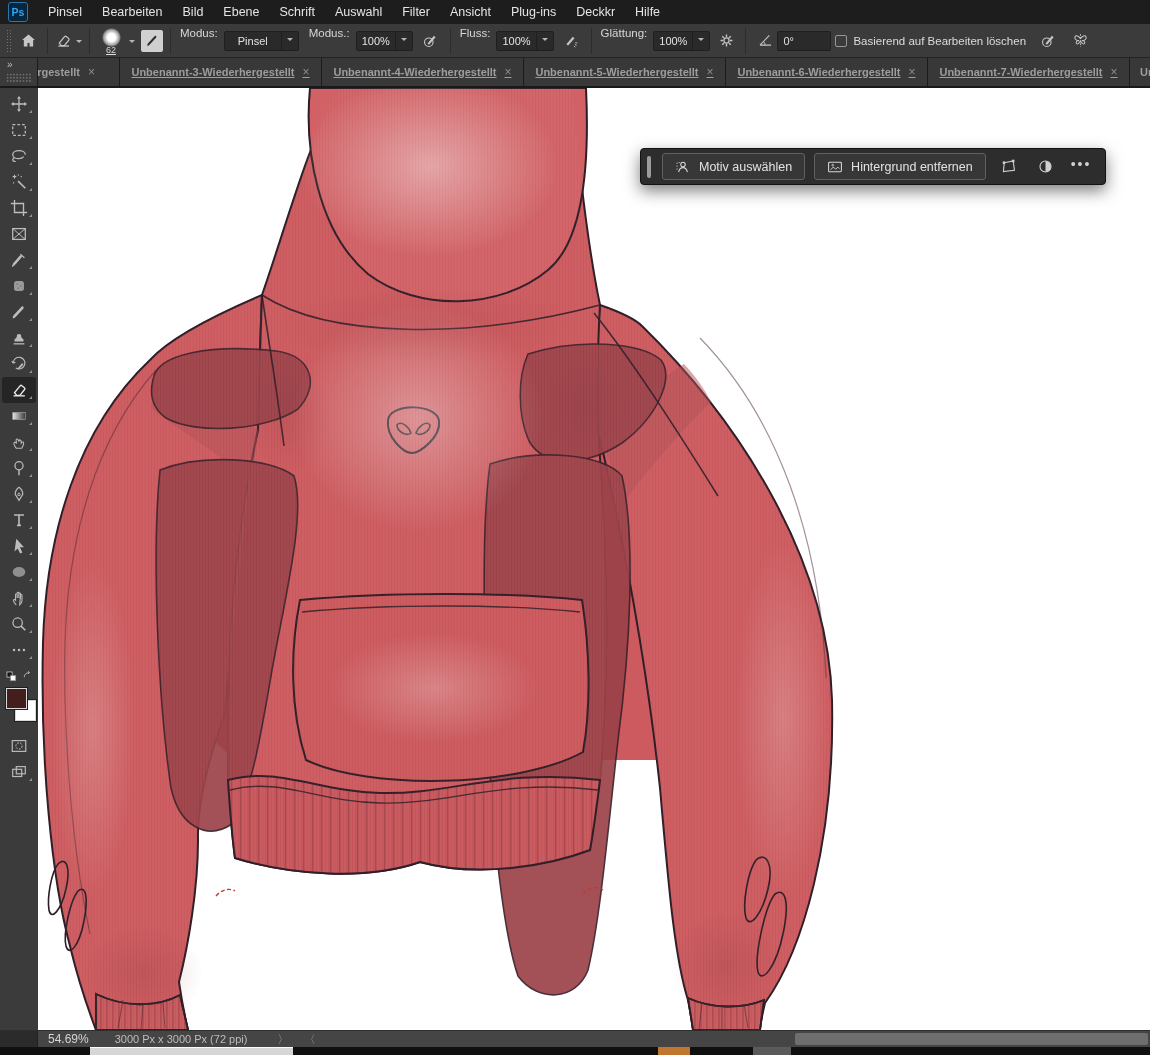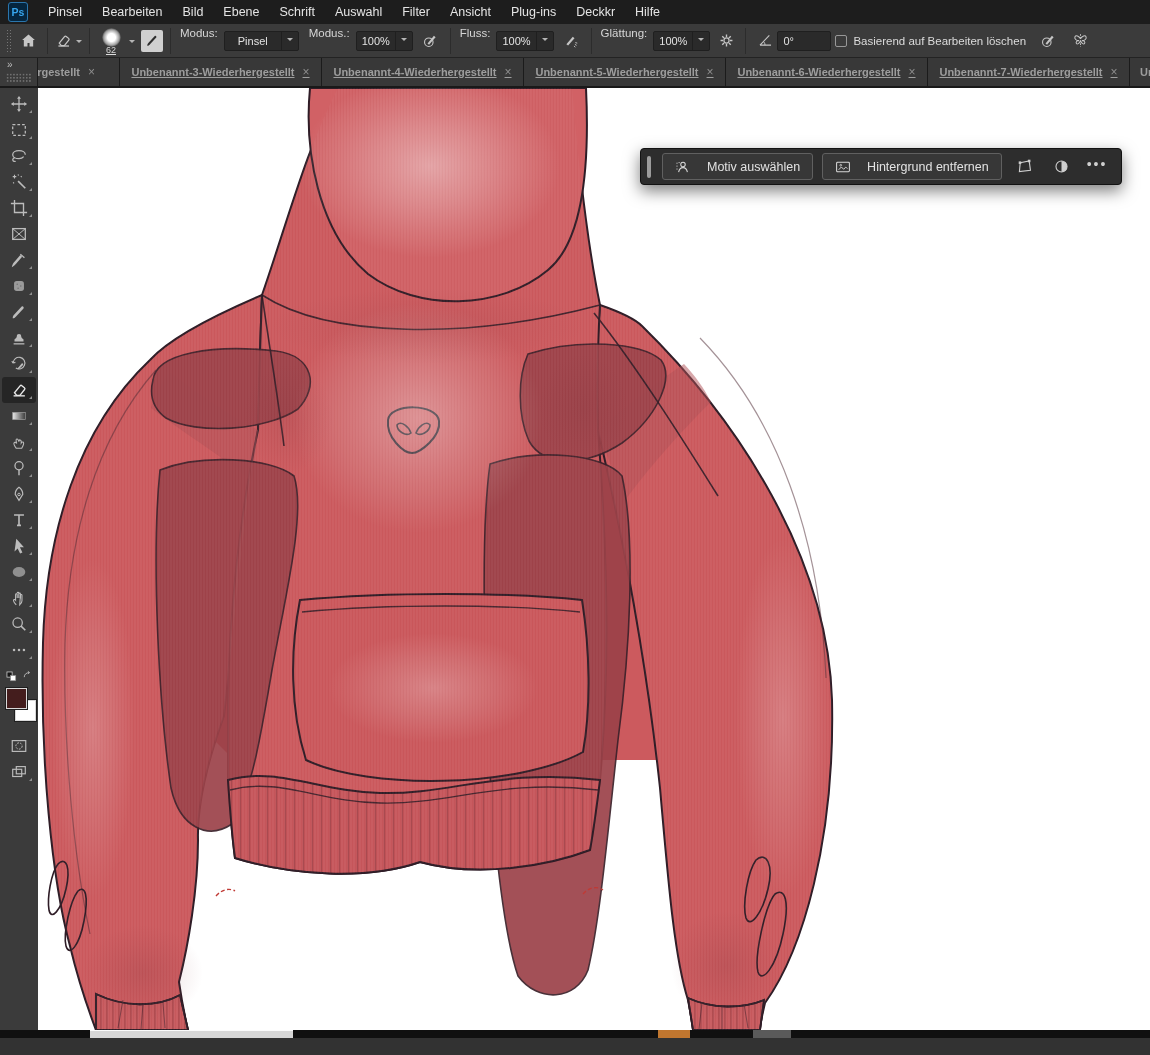--- a/index.html
+++ b/index.html
@@ -66,21 +66,21 @@
 
   
   .canvas { flex:1; position:relative; background:#ffffff; overflow:hidden; }
   .canvas svg.art { display:block; }
 
   
   .ctb { position:absolute; left:602px; top:60px; height:37px; background:#2d2d2d; border:1px solid #121212; border-radius:4px;
          display:flex; align-items:center; padding:0 10px 0 6px; gap:9px; box-shadow:0 6px 16px rgba(0,0,0,0.5); }
   .ctb-handle { width:4px; height:22px; background:#9c9c9c; border-radius:2px; margin-right:2px; }
   .ctb-btn { height:27px; border:1px solid #606060; border-radius:3px; background:#373737; display:flex; align-items:center;
-             gap:16px; padding:0 12px; color:#e2e2e2; font-size:12.5px; white-space:nowrap; cursor:default; }
+             gap:8px; padding:0 12px; color:#e2e2e2; font-size:12.5px; white-space:nowrap; cursor:default; }
   .ctb-btn svg { width:16px; height:16px; color:#d8d8d8; }
   .ctb-ico { width:28px; height:26px; display:flex; align-items:center; justify-content:center; }
   .ctb-ico svg { width:17px; height:17px; color:#cfcfcf; }
   .ctb-more { color:#cfcfcf; font-size:14px; letter-spacing:2px; padding:0 4px 6px 2px; }
 
   
   .statusrow { height:17px; background:#454545; border-top:1px solid #2d2d2d; display:flex; align-items:center; position:relative; }
   .statusleft { width:38px; height:100%; background:#2b2b2b; border-right:1px solid #222; flex:none; }
   .zoomtxt { margin-left:10px; color:#d4d4d4; font-size:12px; }
   .docinfo { margin-left:26px; color:#bdbdbd; font-size:11px; }
@@ -683,20 +683,28 @@
         <div class="ctb-ico">
             <svg>
               <use href="#i-halfcircle"></use>
             </svg>
           </div>
         <div class="ctb-more">•••</div>
       </div>
     </div>
   </div>
 
+  <div class="statusrow">
+    <div class="statusleft"></div>
+    <span class="zoomtxt">54.69%</span>
+    <span class="docinfo">3000 Px x 3000 Px (72 ppi)</span>
+    <span class="chv r">〉</span>
+    <span class="chv l">〈</span>
+    <div class="hthumb"></div>
+  </div>
 
   <div class="bstrip">
     <div class="seg-light"></div>
     <div class="seg-orange"></div>
     <div class="seg-gray"></div>
   </div>
 
 </div>
 
 </body></html>

